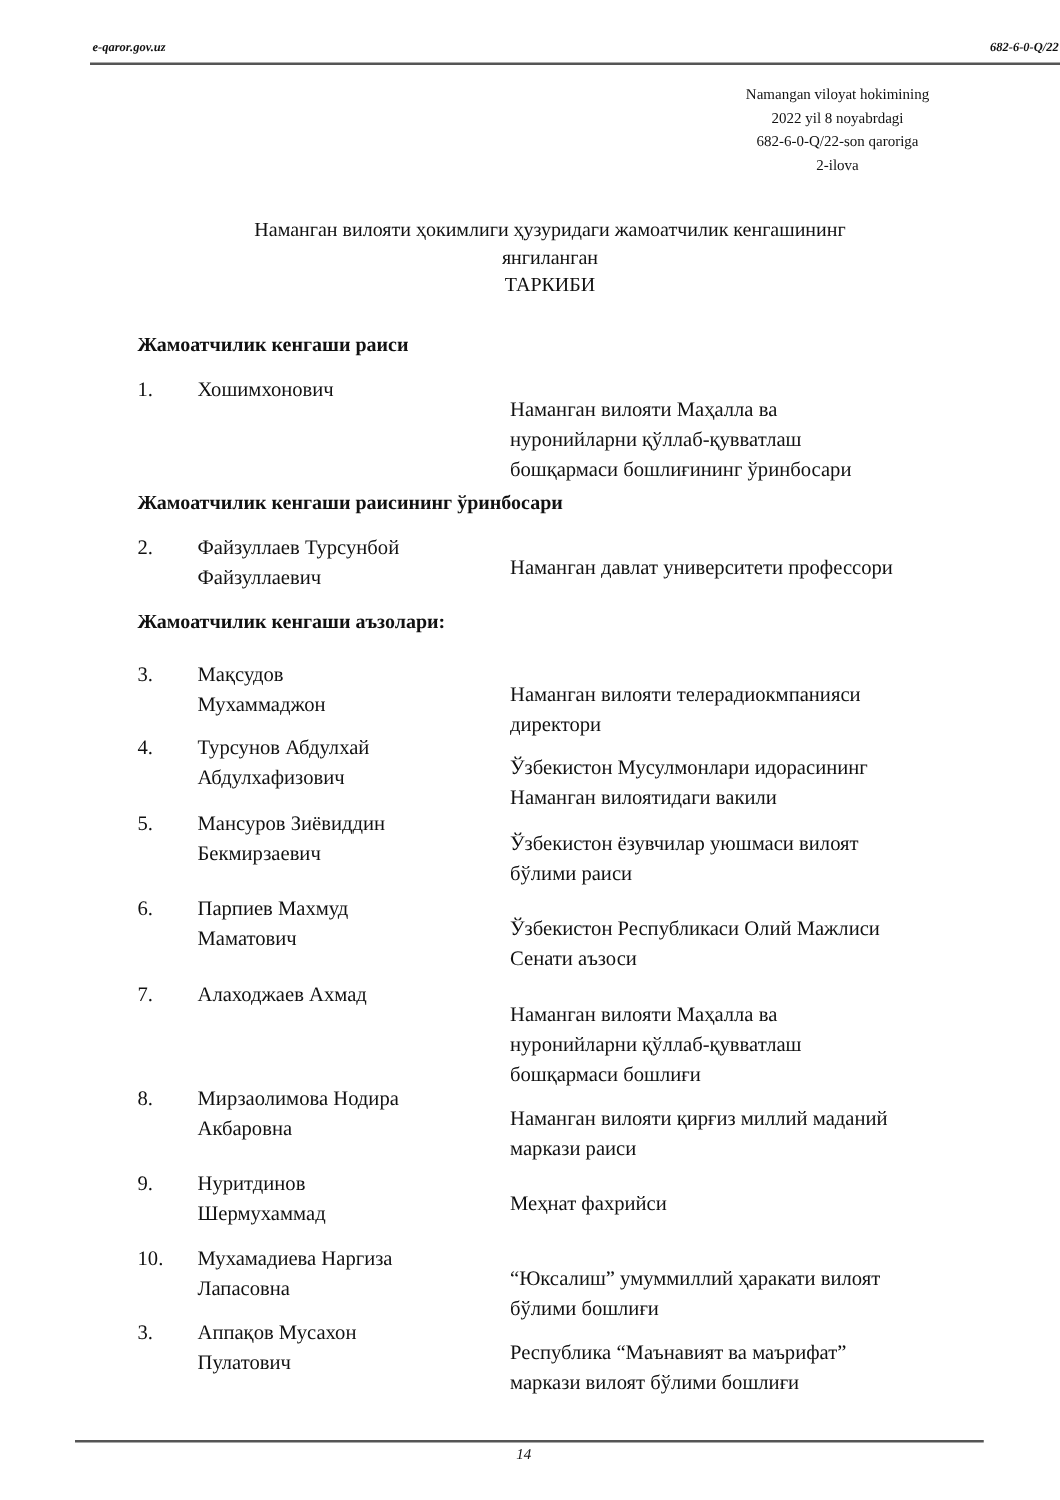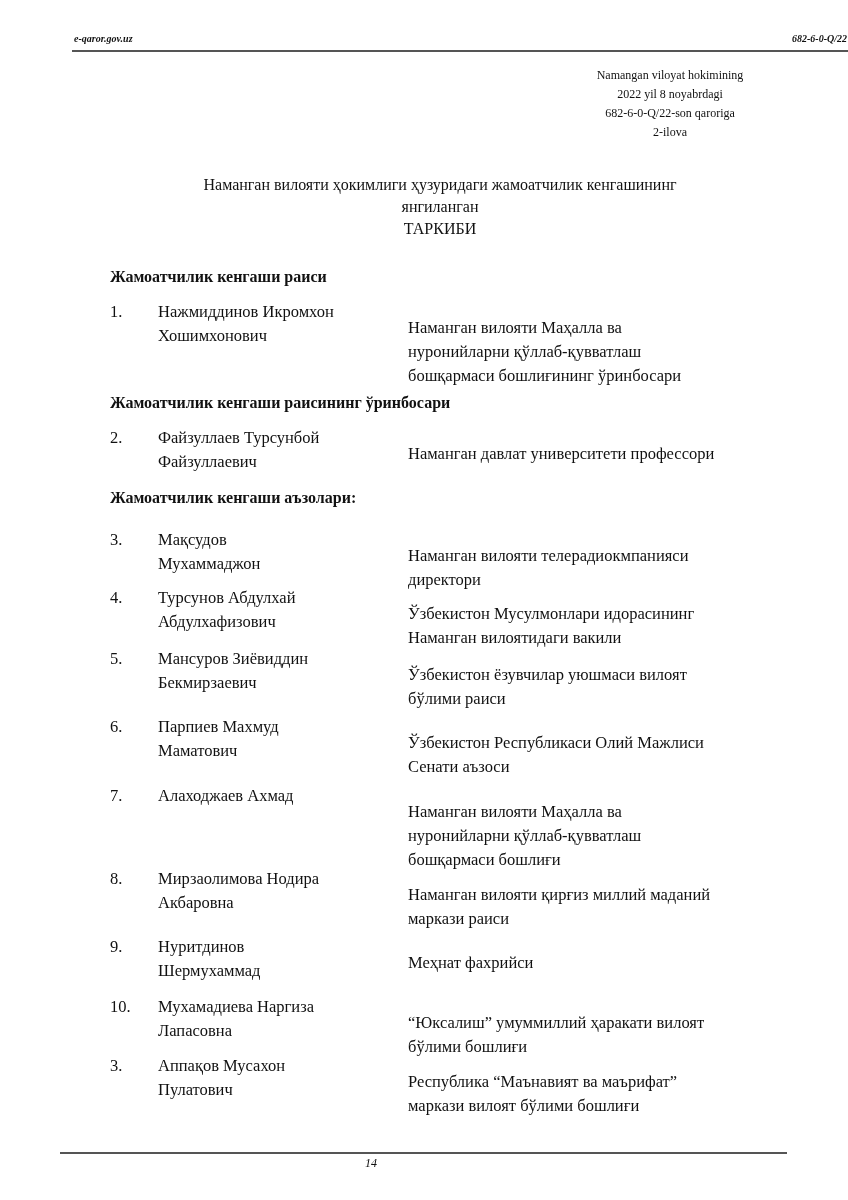--- a/index.html
+++ b/index.html
@@ -29,21 +29,21 @@
     .row { position: absolute; left: 110px; width: 700px; font-size: 16.5px; line-height: 24px; }
     .row .num { position: absolute; left: 0; top: 0; }
     .row .name { position: absolute; left: 48px; top: 0; width: 230px; }
     .row .pos { position: absolute; left: 298px; top: 0; width: 400px; margin-top: 16px; }
     .footer-line {
       position: absolute; left: 60px; top: 1152px; width: 727px; height: 0;
       border-top: 2px solid #555555;
     }
     .page-num {
       position: absolute; left: 0; width: 742px; top: 1156px; text-align: center;
-      font-style: italic; font-size: 12px;
+      font-style: italic; font-size: 12px; padding-left: 48px;
     }
   </style>
 </head>
 <body>
 
 <div class="header">
   <span class="left">e-qaror.gov.uz</span>
   <span class="right">682-6-0-Q/22</span>
 </div>
 
@@ -57,21 +57,20 @@
 <div class="title">
   <div>Наманган вилояти ҳокимлиги ҳузуридаги жамоатчилик кенгашининг</div>
   <div>янгиланган</div>
   <div>ТАРКИБИ</div>
 </div>
 
 <div class="section-title" style="top:268px;">Жамоатчилик кенгаши раиси</div>
 <div class="row" style="top:300px;">
   <span class="num">1.</span>
   <div class="name">
-    <div>Нажмиддинов Икромхон</div>
     <div>Хошимхонович</div>
   </div>
   <div class="pos">
     <div>Наманган вилояти Маҳалла ва</div>
     <div>нуронийларни қўллаб-қувватлаш</div>
     <div>бошқармаси бошлиғининг ўринбосари</div>
   </div>
 </div>
 
 <div class="section-title" style="top:394px;">Жамоатчилик кенгаши раисининг ўринбосари</div>

